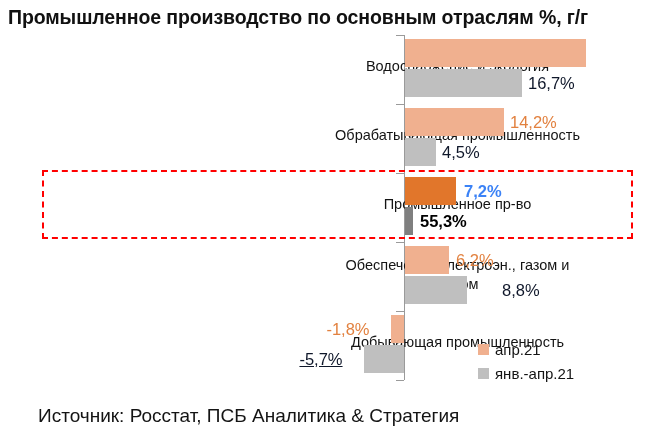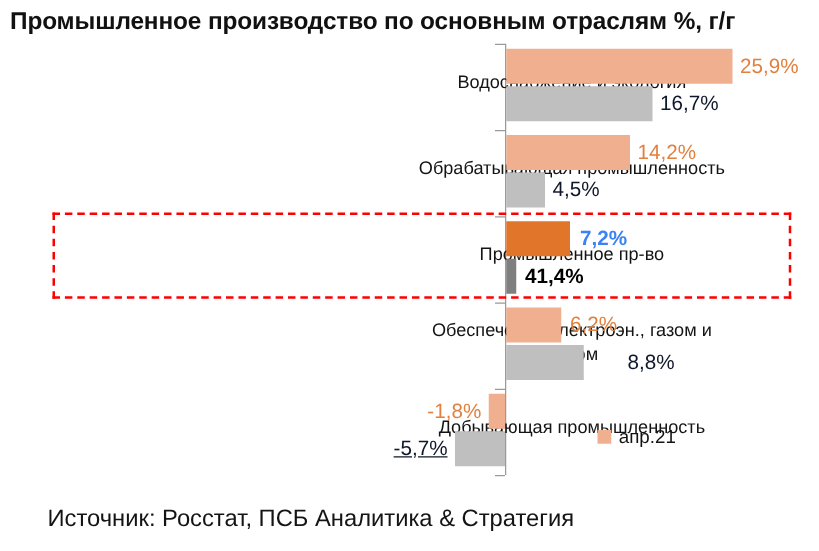--- a/index.html
+++ b/index.html
@@ -94,21 +94,21 @@
     position: absolute;
     font-size: 16.5px;
     white-space: nowrap;
     line-height: 28px;
   }
   .val.s1 { color: #E2813F; }
   .val.s2 { color: #0f172a; }
   .val.hl { font-weight: bold; font-size: 16.5px; }
   .val.s1.hl { color: #3b82f6; }
   .val.s2.hl { color: #000000; }
-  .val.left { text-align: right; }
+  .val.left { text-align: center; }
 
   
   .highlight-box {
     position: absolute;
     left: 42px;
     top: 170px;
     width: 591px;
     height: 69px;
     border: 2.5px dashed #FF0000;
     box-sizing: border-box;
@@ -161,38 +161,37 @@
     <div class="axis-tick" style="top:71px;"></div>
     <div class="axis-tick" style="top:140px;"></div>
     <div class="axis-tick" style="top:209px;"></div>
     <div class="axis-tick" style="top:278px;"></div>
     <div class="axis-tick" style="top:347px;"></div>
 
     <div class="row" style="top:2px;height:69px;">
       <div class="cat-label" style="top:22px;">Водоснабжение и экология</div>
       <div class="bar pos s1" style="top:4px;width:181px;"></div>
       <div class="bar pos s2" style="top:34px;width:117px;"></div>
-      <div class="val s1" style="left:592px;top:4px;">25,9%</div>
       <div class="val s2" style="left:528px;top:34px;">16,7%</div>
     </div>
 
     <div class="row" style="top:71px;height:69px;">
       <div class="cat-label" style="top:22px;">Обрабатывающая промышленность</div>
       <div class="bar pos s1" style="top:4px;width:99px;"></div>
       <div class="bar pos s2" style="top:34px;width:31px;"></div>
       <div class="val s1" style="left:510px;top:4px;">14,2%</div>
       <div class="val s2" style="left:442px;top:34px;">4,5%</div>
     </div>
 
     <div class="row" style="top:140px;height:69px;">
       <div class="cat-label" style="top:22px;">Промышленное пр-во</div>
       <div class="bar pos s1 hl" style="top:4px;width:51px;"></div>
       <div class="bar pos s2 hl" style="top:34px;width:8px;"></div>
       <div class="val s1 hl" style="left:464px;top:4px;">7,2%</div>
-      <div class="val s2 hl" style="left:420px;top:34px;">41,4%</div>
+      <div class="val s2 hl" style="left:420px;top:34px;">55,3%</div>
     </div>
 
     <div class="row" style="top:209px;height:69px;">
       <div class="cat-label two-line" style="top:14px;">
         <div>Обеспечение электроэн., газом и</div>
         <div>паром</div>
       </div>
       <div class="bar pos s1" style="top:4px;width:44px;"></div>
       <div class="bar pos s2" style="top:34px;width:62px;"></div>
       <div class="val s1" style="left:456px;top:4px;">6,2%</div>
@@ -209,17 +208,21 @@
 
   </div>
 
   <div class="highlight-box"></div>
 
   <div class="legend">
     <div class="legend-item">
       <span class="legend-swatch" style="background:#F0B08F;"></span>
       <span class="legend-label">апр.21</span>
     </div>
+    <div class="legend-item">
+      <span class="legend-swatch" style="background:#BFBFBF;"></span>
+      <span class="legend-label">янв.-апр.21</span>
+    </div>
   </div>
 
   <div class="source">Источник: Росстат, ПСБ Аналитика &amp; Стратегия</div>
 
 </div>
 
 </body></html>

